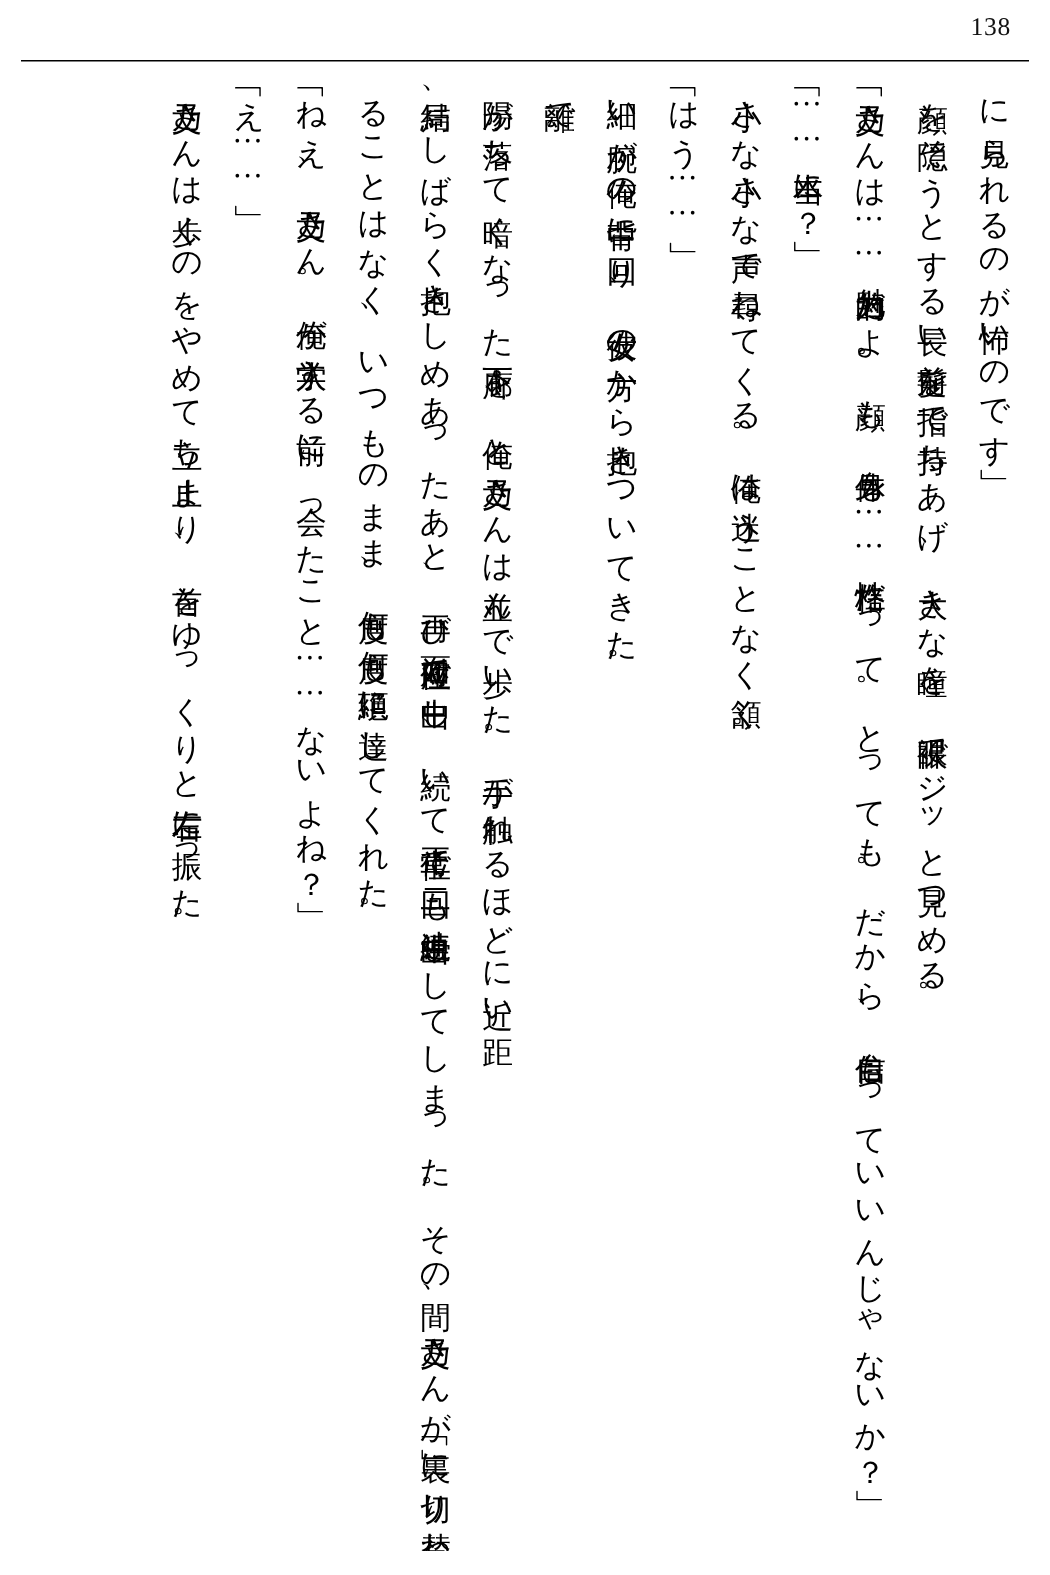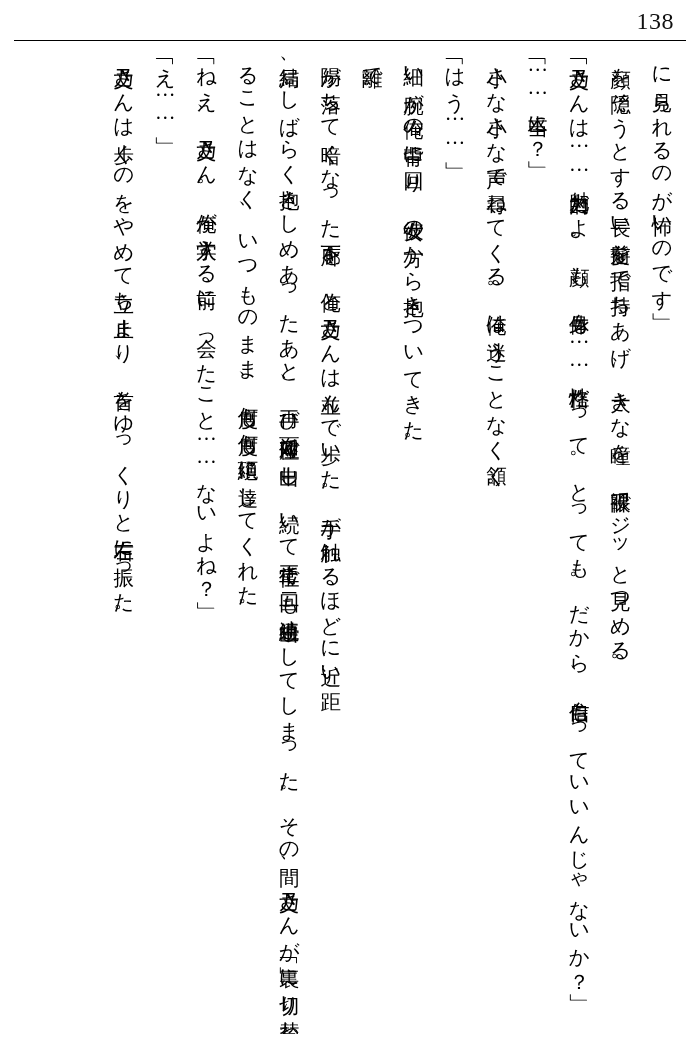--- a/index.html
+++ b/index.html
@@ -19,21 +19,21 @@
     position: relative;
     width: 700px;
     height: 1050px;
     box-sizing: border-box;
     background: #ffffff;
   }
   .page-number {
     position: absolute;
     top: 8px;
     right: 26px;
-    font-size: 24px;
+    font-size: 17px;
     font-family: "Liberation Serif", "DejaVu Serif", serif;
     letter-spacing: 0.5px;
     color: #111;
   }
   .rule {
     position: absolute;
     top: 40px;
     left: 14px;
     right: 14px;
     height: 1px;

